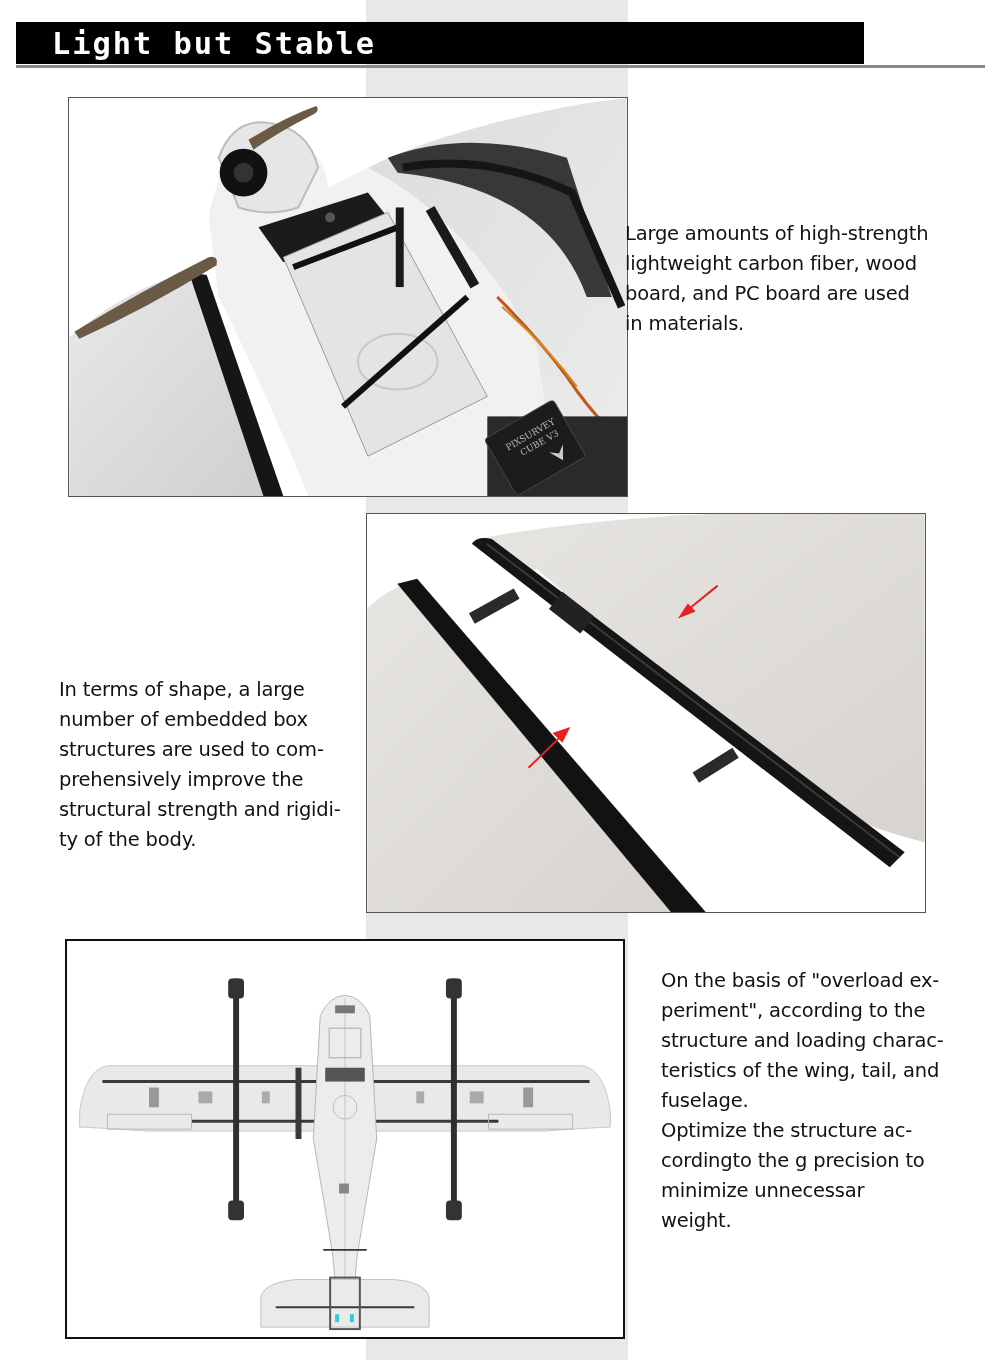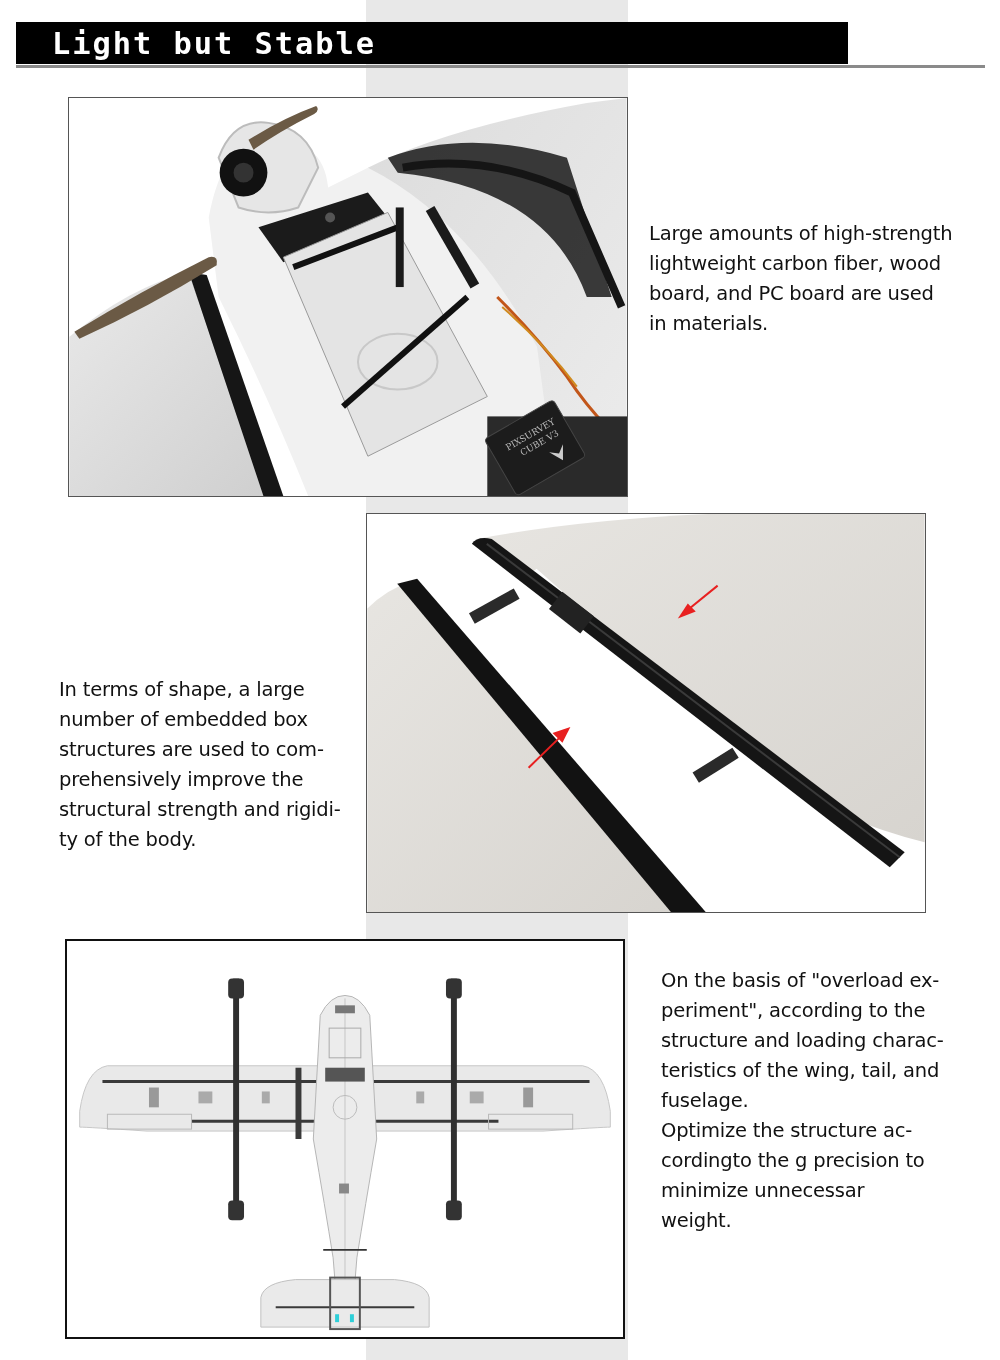--- a/index.html
+++ b/index.html
@@ -9,20 +9,21 @@
     font-family: "DejaVu Sans", "Liberation Sans", sans-serif;
     color: #111;
   }
   .stripe {
     position: absolute; left: 366px; top: 0; width: 262px; height: 1360px;
     background: #e8e8e8;
   }
   .title-bar {
     position: absolute; left: 16px; top: 22px; width: 832px; height: 42px;
     background: #000;
+    padding-left: 16px;
   }
   .title-text {
     position: absolute; left: 36px; top: 2px;
     font-family: "DejaVu Sans Mono", "Liberation Mono", monospace;
     font-weight: bold; font-size: 31px; letter-spacing: 2px;
     color: #fff; line-height: 38px; transform: scaleX(0.98); transform-origin: left;
   }
   .title-underline {
     position: absolute; left: 16px; top: 65px; width: 969px; height: 3px;
     background: #8a8a8a;
@@ -33,21 +34,21 @@
   }
   .photo svg { display: block; width: 100%; height: 100%; }
   .p1 { left: 68px; top: 97px; width: 560px; height: 400px; }
   .p2 { left: 366px; top: 513px; width: 560px; height: 400px; }
   .p3 { left: 65px; top: 939px; width: 560px; height: 400px; border: 2px solid #111; }
   .caption {
     position: absolute; font-family: "DejaVu Sans", "Liberation Sans", sans-serif;
     font-size: 19.5px; line-height: 30px; color: #111; white-space: pre-line;
     letter-spacing: -0.2px;
   }
-  .c1 { left: 649px; top: 219px; width: 330px; }
+  .c1 { left: 625px; top: 219px; width: 330px; }
   .c2 { left: 59px; top: 643px; width: 300px; margin-top: 32px; }
   .c3 { left: 661px; top: 966px; width: 320px; }
   .fc-label { font-family: "DejaVu Serif", serif; font-size: 9px; fill: #bbb; }
 </style>
 </head>
 <body>
 
 <div class="stripe"></div>
 
 <div class="title-bar">

